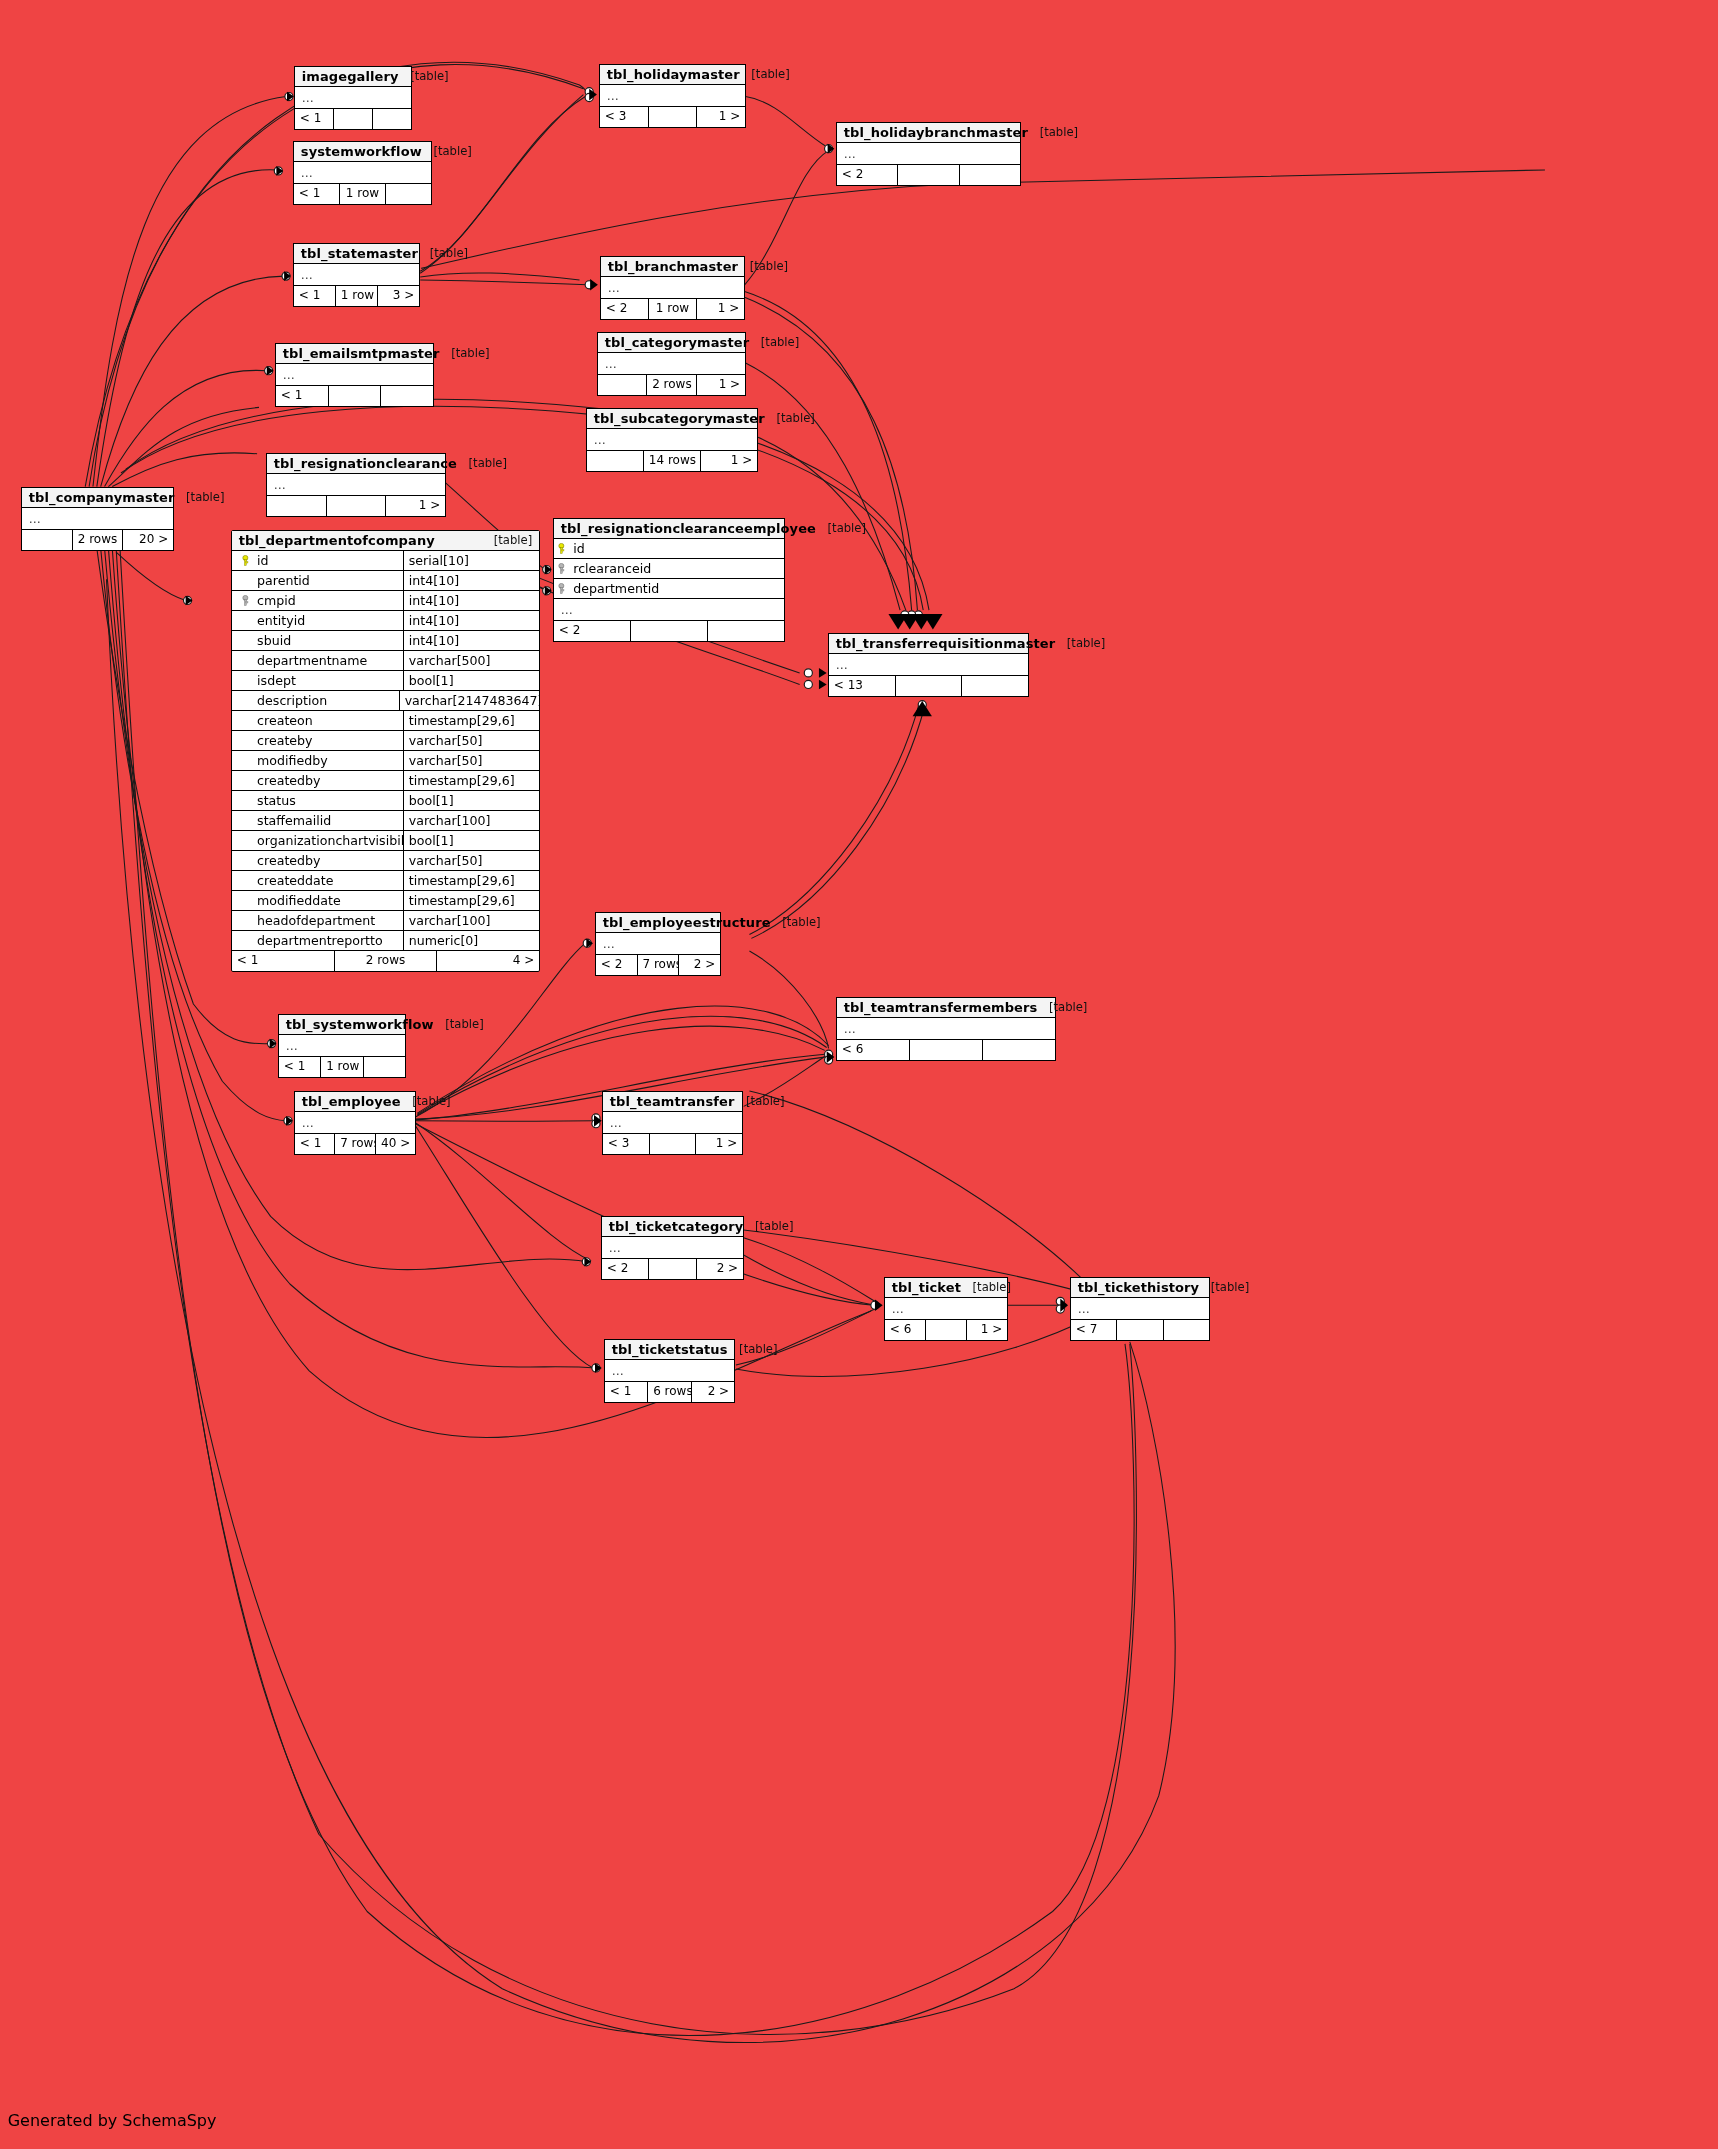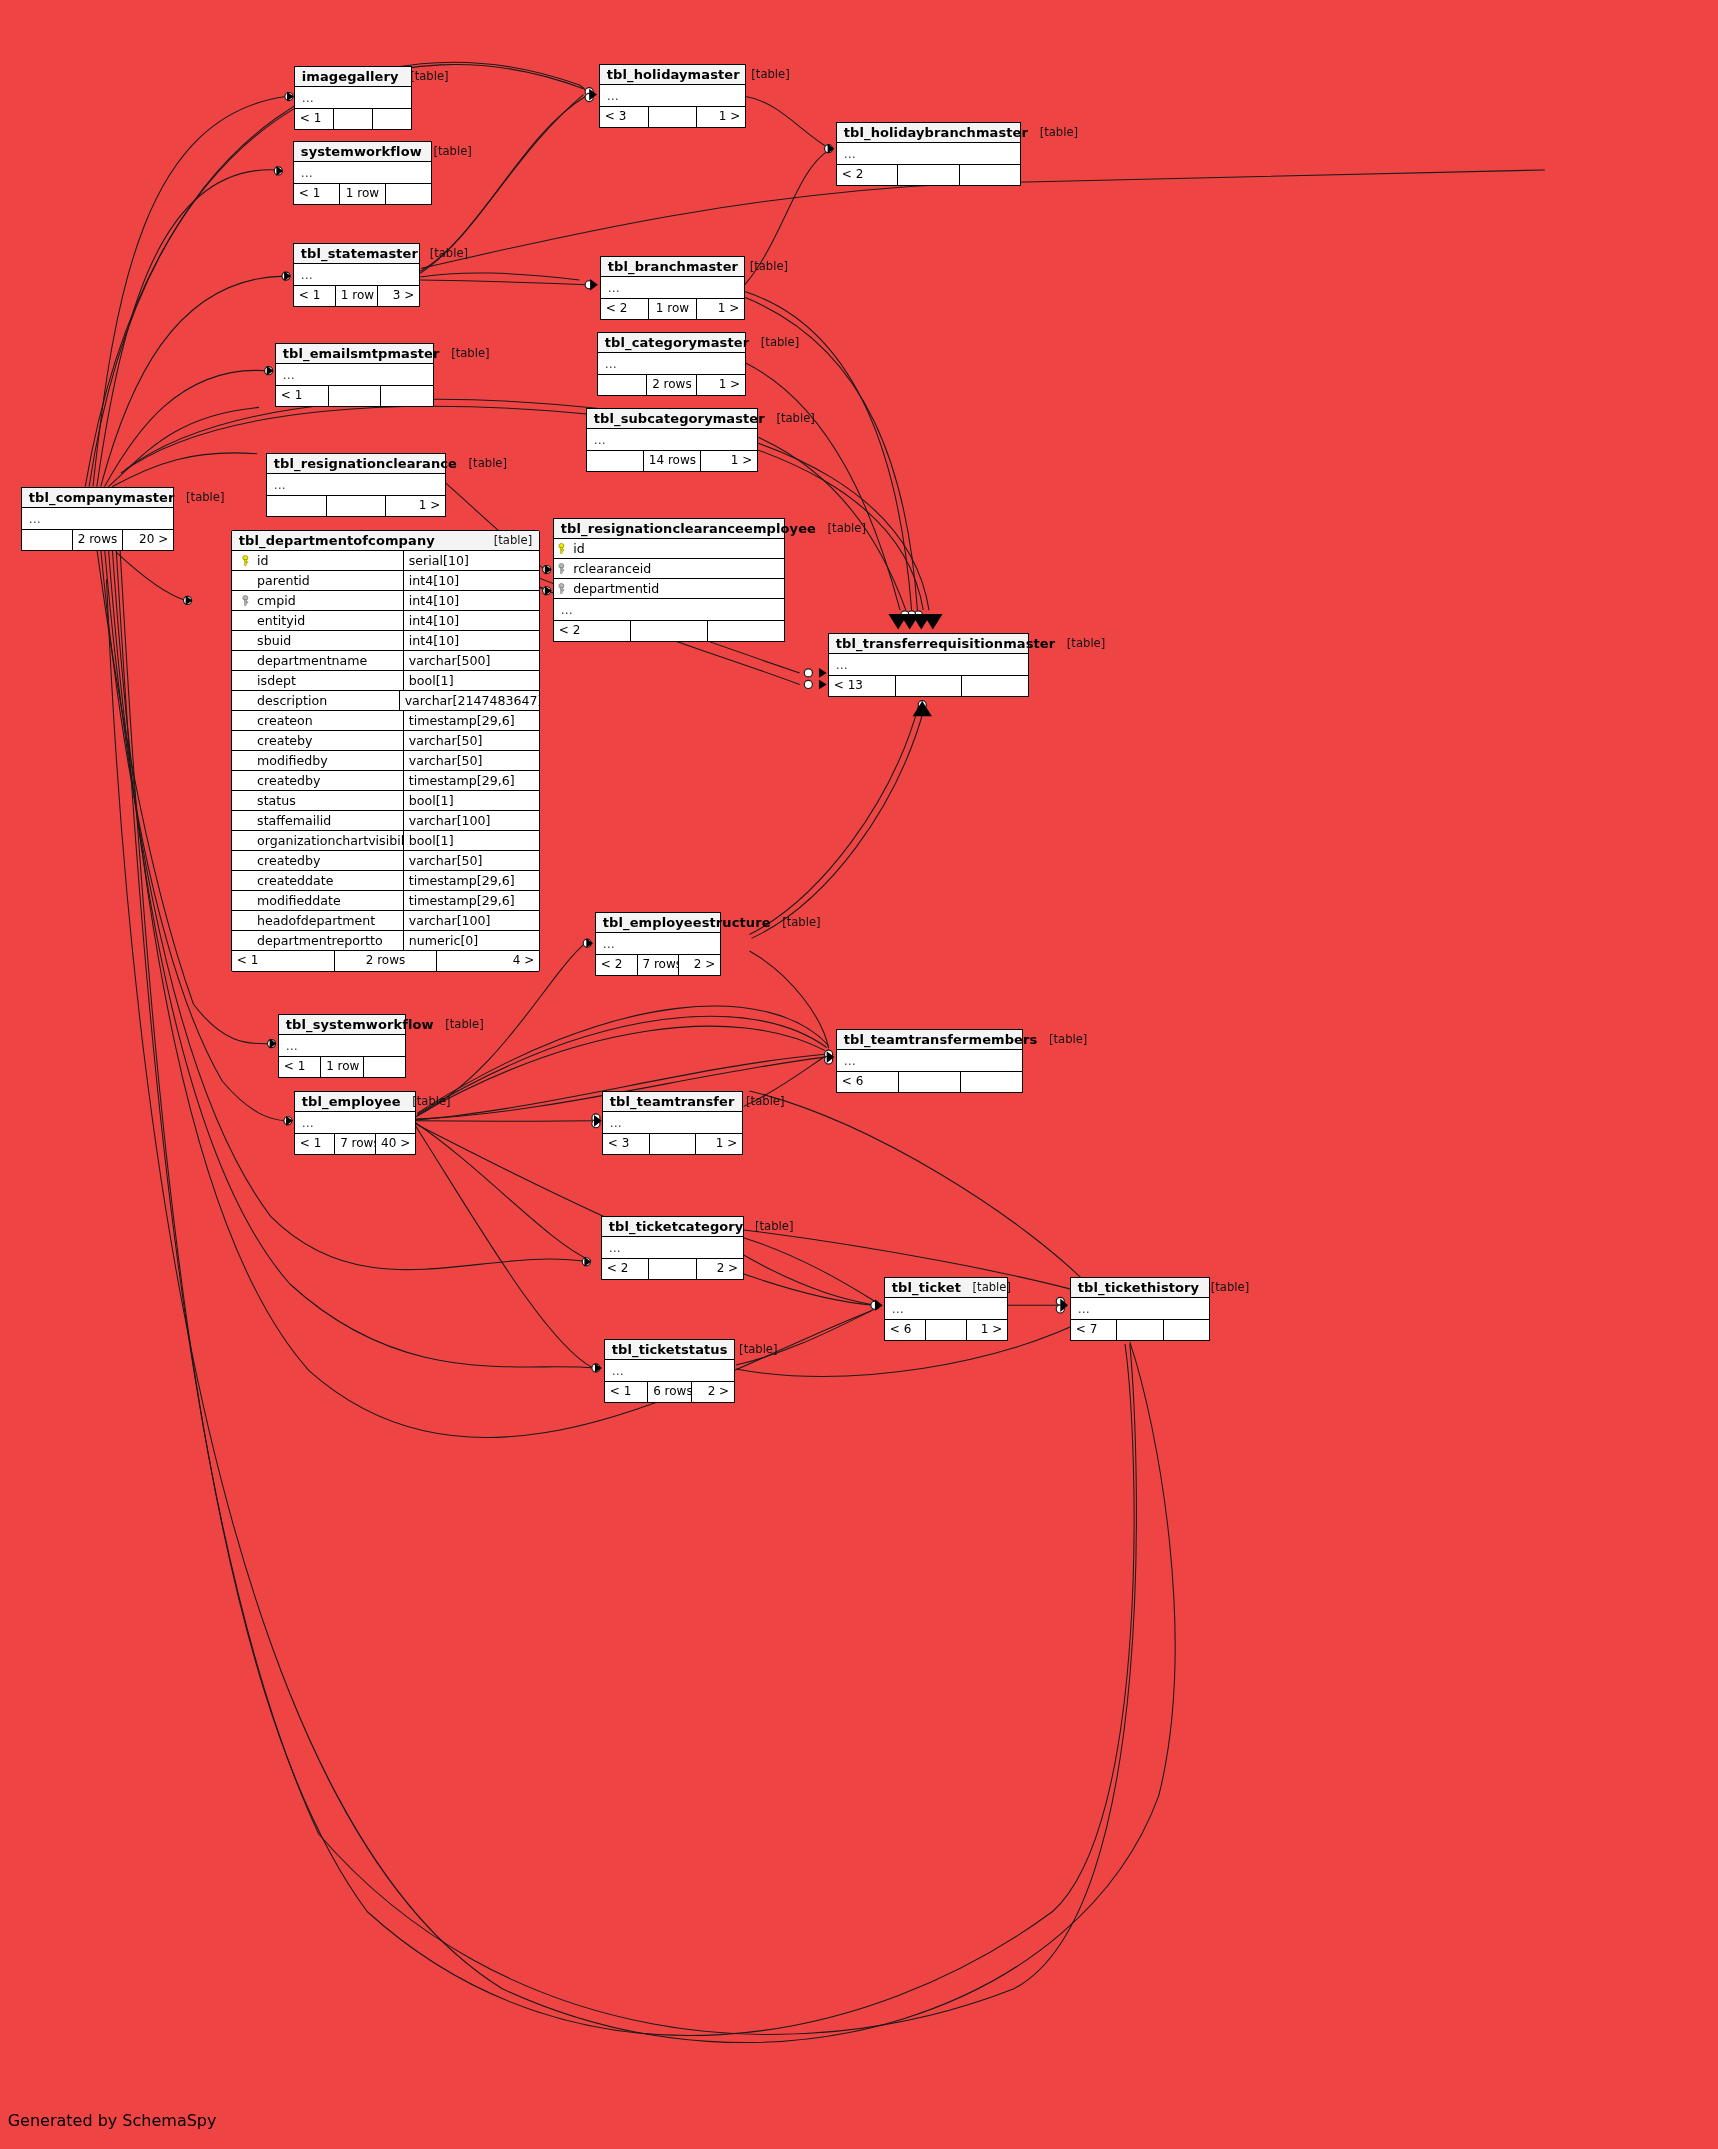--- a/index.html
+++ b/index.html
@@ -661,21 +661,21 @@
       <span class="tkind">[table]</span>
     </div>
     <div class="ellipsis">...</div>
     <div class="foot">
       <div class="c-left">&lt; 2</div>
       <div class="c-mid">7 rows</div>
       <div class="c-right">2 &gt;</div>
     </div>
   </div>
 
-  <div class="node" style="left:836px;top:1029px;width:187px;">
+  <div class="node" style="left:836px;top:997px;width:220px;">
     <div class="hdr">
       <span class="tname">tbl_teamtransfermembers</span>
       <span class="tkind">[table]</span>
     </div>
     <div class="ellipsis">...</div>
     <div class="foot">
       <div class="c-left">&lt; 6</div>
       <div class="c-mid"></div>
       <div class="c-right"></div>
     </div>

